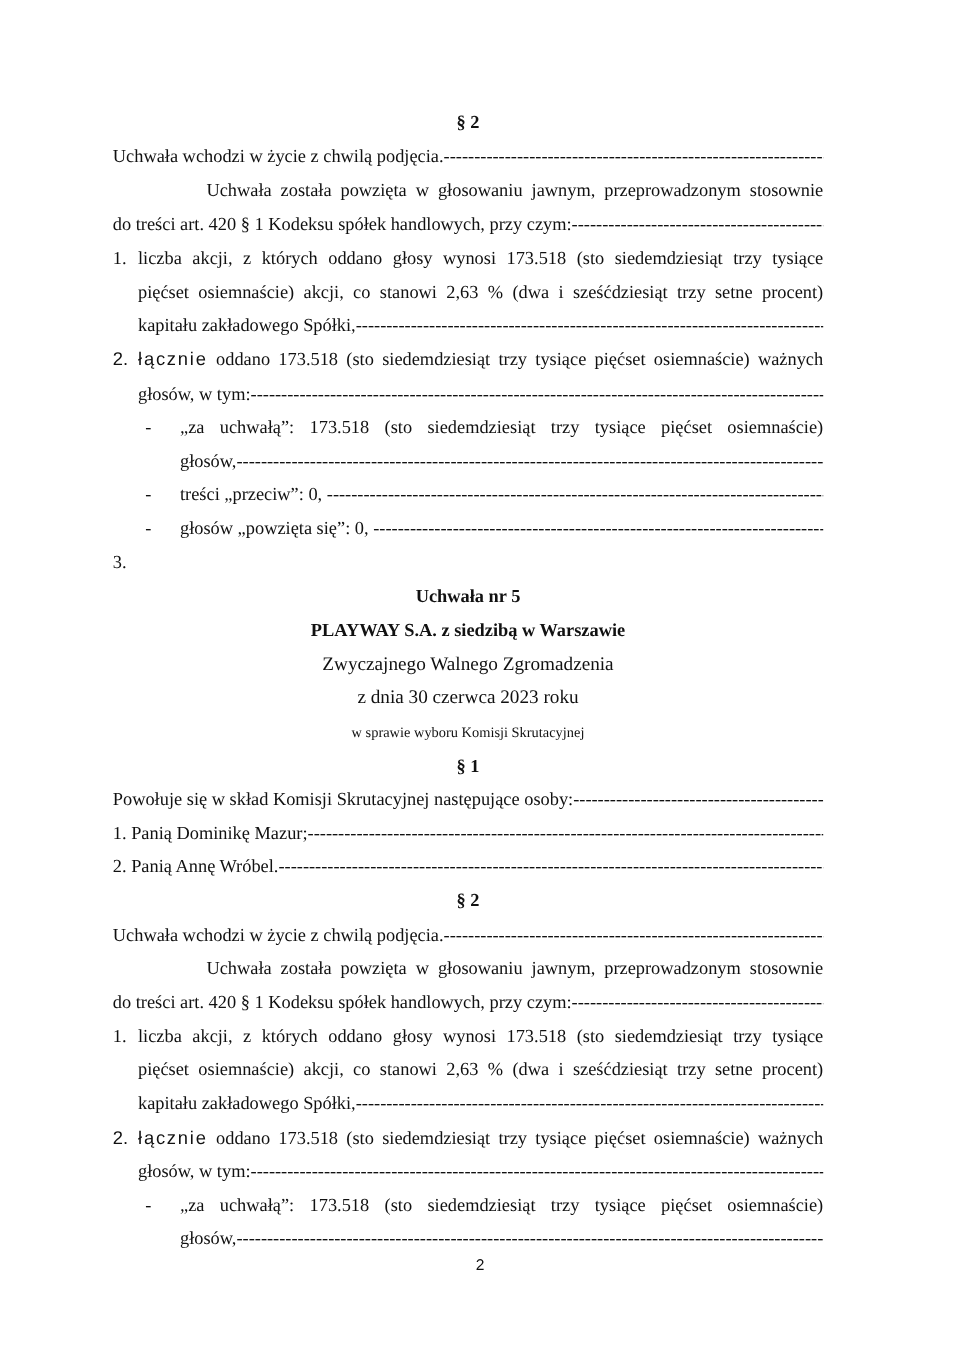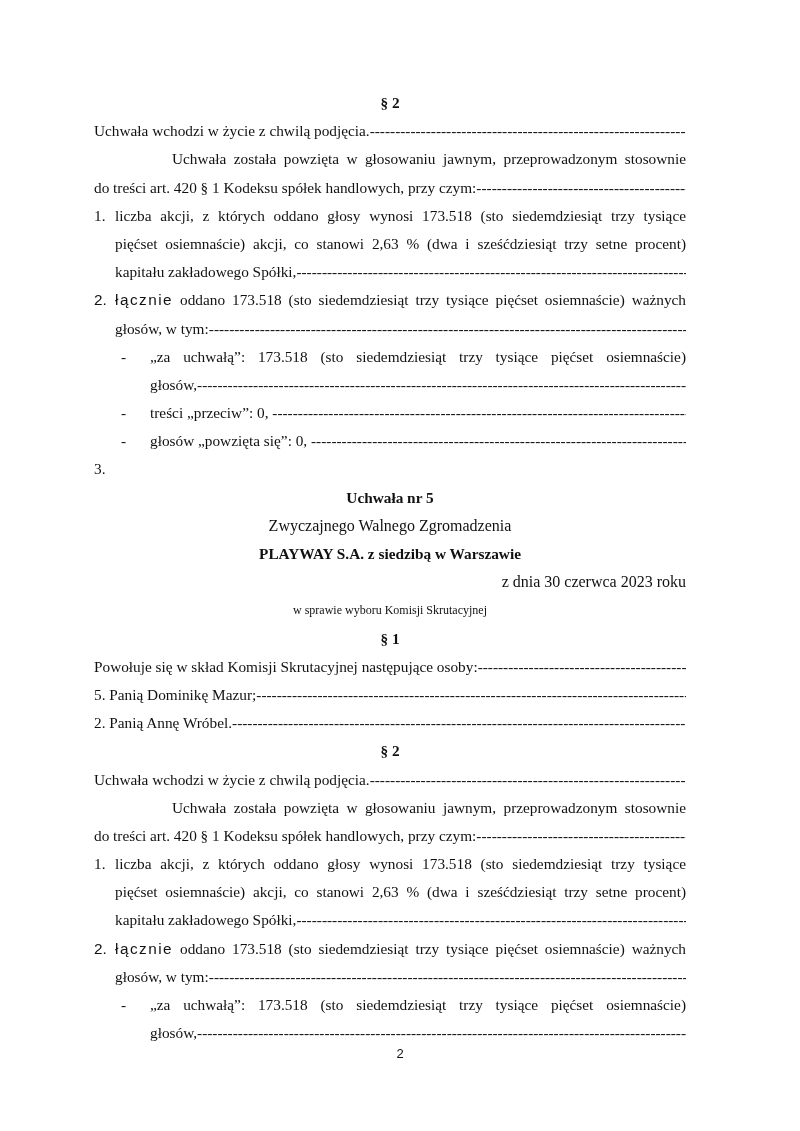--- a/index.html
+++ b/index.html
@@ -64,28 +64,28 @@
   <div class="line body-bullet fill">
     <span class="dash-mark">-</span>
     <span>głosów „powzięta się”: 0,</span>
   </div>
 
   <div class="line body-num">
     <span class="num">3.</span>
   </div>
 
   <div class="line center bold">Uchwała nr 5</div>
+  <div class="line center bold">PLAYWAY S.A. z siedzibą w Warszawie</div>
   <div class="line center" style="font-size:16px;">Zwyczajnego Walnego Zgromadzenia</div>
-  <div class="line center bold">PLAYWAY S.A. z siedzibą w Warszawie</div>
-  <div class="line center" style="font-size:16px;text-align:right;">z dnia 30 czerwca 2023 roku</div>
+  <div class="line center" style="font-size:16px;">z dnia 30 czerwca 2023 roku</div>
   <div class="line center" style="font-size:12px;">w sprawie wyboru Komisji Skrutacyjnej</div>
 
   <div class="line center bold">§ 1</div>
   <div class="line fill"><span>Powołuje się w skład Komisji Skrutacyjnej następujące osoby:</span></div>
-  <div class="line fill"><span>5. Panią Dominikę Mazur;</span></div>
+  <div class="line fill"><span>1. Panią Dominikę Mazur;</span></div>
   <div class="line fill"><span>2. Panią Annę Wróbel.</span></div>
   <div class="line center bold">§ 2</div>
   <div class="line fill"><span>Uchwała wchodzi w życie z chwilą podjęcia.</span></div>
   <div class="line justify indent-first">Uchwała została powzięta w głosowaniu jawnym, przeprowadzonym stosownie</div>
   <div class="line fill"><span>do treści art. 420 § 1 Kodeksu spółek handlowych, przy czym:</span></div>
 
   <div class="line body-num">
     <span class="num">1.</span>
     <div class="justify">liczba akcji, z których oddano głosy wynosi 173.518 (sto siedemdziesiąt trzy tysiące</div>
   </div>

